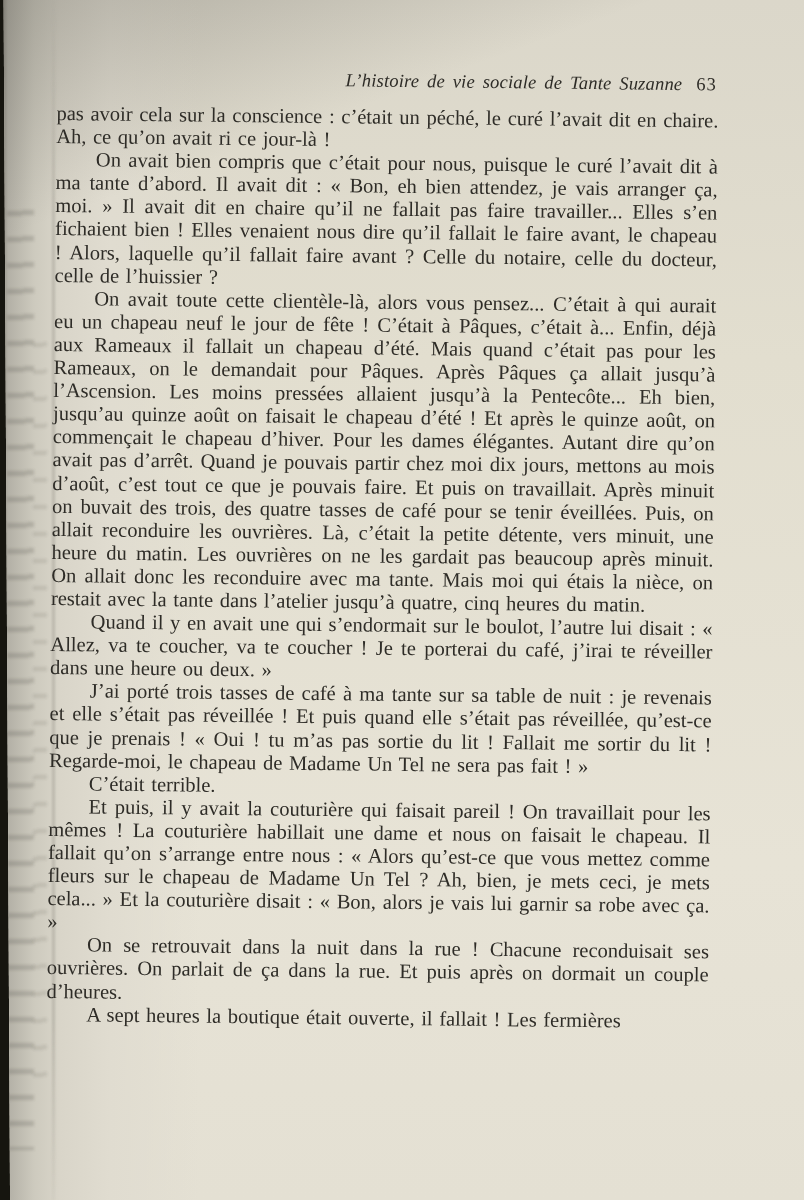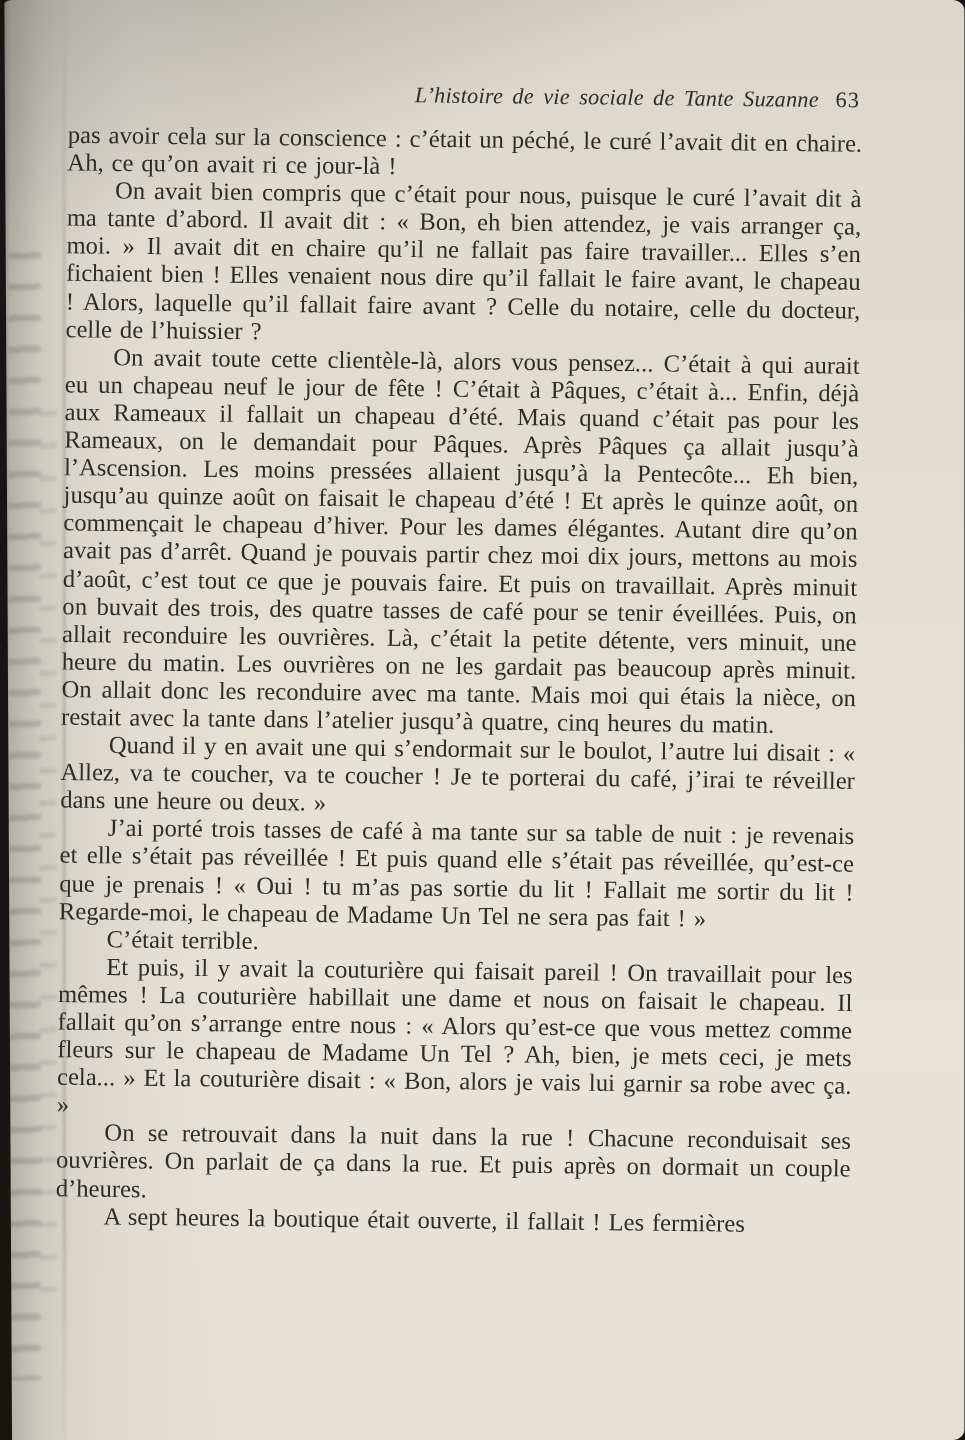--- a/index.html
+++ b/index.html
@@ -9,21 +9,20 @@
     font-family:"Liberation Serif", serif;
   }
   
   .photo{
     position:absolute;inset:0;
     background:
       linear-gradient(160deg, rgba(80,78,70,0.30) 0%, rgba(80,78,70,0) 16%),
       linear-gradient(90deg, #807d75 0px, #b3b0a6 8px, #bfbcb1 20px, #cdcabe 34px, #d9d5c9 60px, #e0dcd0 110px, rgba(224,220,211,0) 200px),
       linear-gradient(180deg, #dbd7ca 0%, #e2decf 30%, #e7e3d6 72%, #e4e0d3 100%);
     clip-path:polygon(0.45% 0, 100% 0, 100% 100%, 1.25% 100%);
-    border-radius:10px;
   }
   
   .show-through{
     position:absolute;left:7px;top:190px;width:27px;height:960px;
     background:repeating-linear-gradient(178deg, transparent 0 21px, rgba(73,70,62,0.25) 21px 26px);
     filter:blur(1.4px);opacity:.8;
   }
   .show-through.thin{
     left:33px;top:320px;width:14px;height:760px;
     background:repeating-linear-gradient(177deg, transparent 0 23px, rgba(73,70,62,0.16) 23px 27px);

